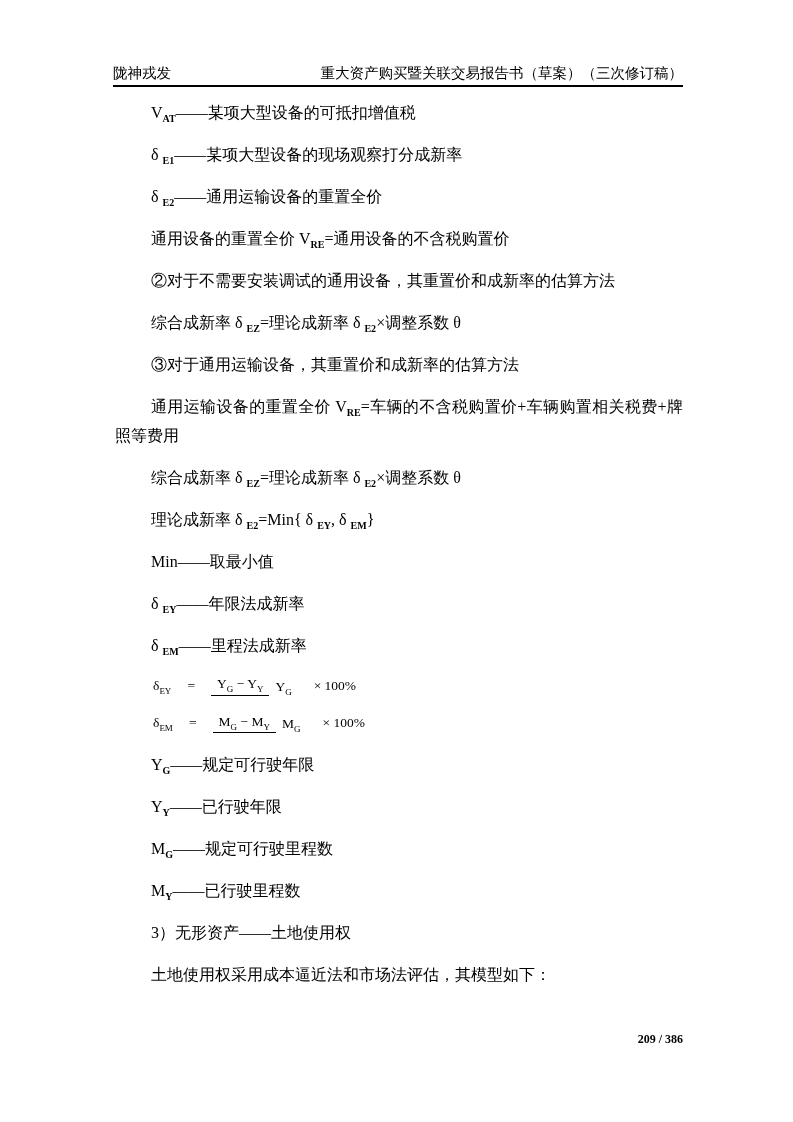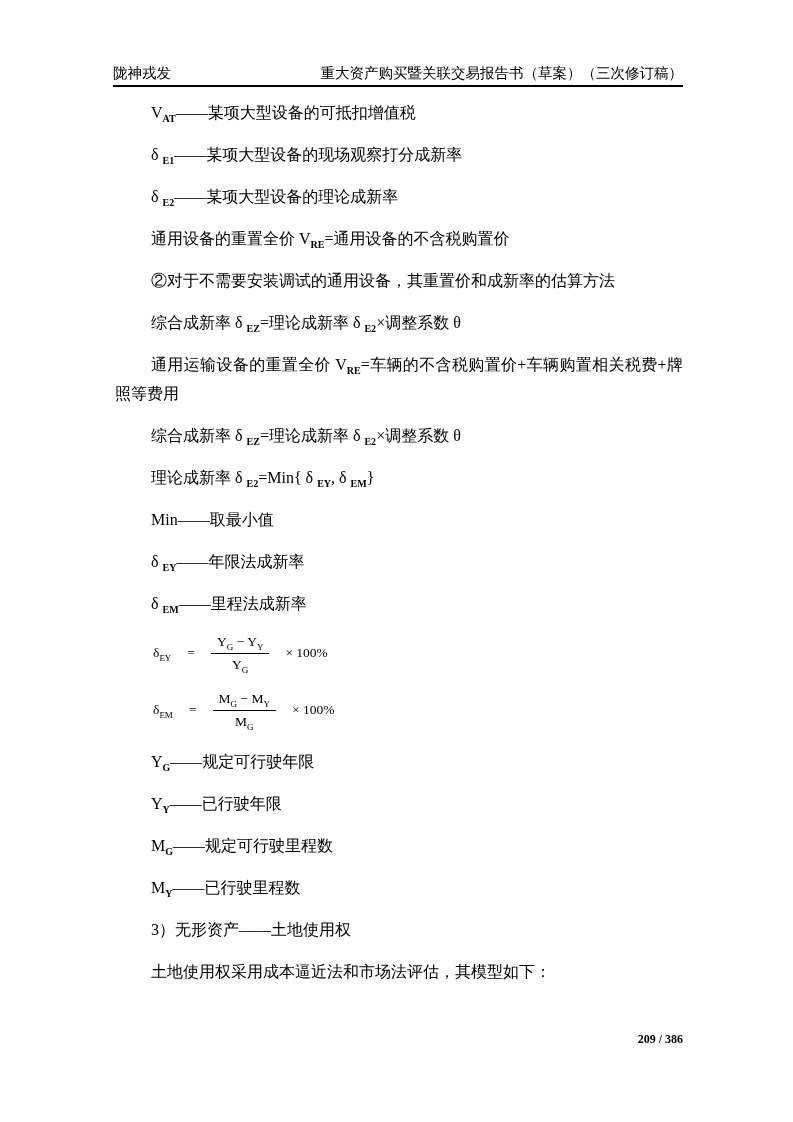--- a/index.html
+++ b/index.html
@@ -49,21 +49,21 @@
     display: flex;
     align-items: center;
     gap: 16px;
     margin: 15px 0 17px 38px;
     font-size: 13.5px;
     line-height: 1;
   }
   .formula sub { font-size: 9px; line-height: 0; }
   .frac {
     display: inline-flex;
-    flex-direction: column;
+    flex-direction: row;
     align-items: center;
   }
   .frac .num {
     border-bottom: 1px solid #000000;
     padding: 2px 6px 4px 6px;
   }
   .frac .den {
     padding: 4px 6px 2px 6px;
   }
   
@@ -81,24 +81,25 @@
 <div class="page">
 
   <div class="header">
     <span>陇神戎发</span>
     <span>重大资产购买暨关联交易报告书（草案）（三次修订稿）</span>
   </div>
 
   <div class="content">
     <p class="line"><span>V</span><sub>AT</sub><span>——某项大型设备的可抵扣增值税</span></p>
     <p class="line"><span>δ </span><sub>E1</sub><span>——某项大型设备的现场观察打分成新率</span></p>
-    <p class="line"><span>δ </span><sub>E2</sub><span>——某项大型设备的理论成新率</span></p>
+    <p class="line"><span>δ </span><sub>E2</sub><span>——通用运输设备的重置全价</span></p>
     <p class="line"><span>通用设备的重置全价 V</span><sub>RE</sub><span>=通用设备的不含税购置价</span></p>
     <p class="line"><span>②对于不需要安装调试的通用设备，其重置价和成新率的估算方法</span></p>
     <p class="line"><span>综合成新率 δ </span><sub>EZ</sub><span>=理论成新率 δ </span><sub>E2</sub><span>×调整系数 θ</span></p>
+    <p class="line"><span>③对于通用运输设备，其重置价和成新率的估算方法</span></p>
     <p class="line"><span>通用运输设备的重置全价 V</span><sub>RE</sub><span>=车辆的不含税购置价+车辆购置相关税费+牌照等费用</span></p>
     <p class="line"><span>综合成新率 δ </span><sub>EZ</sub><span>=理论成新率 δ </span><sub>E2</sub><span>×调整系数 θ</span></p>
     <p class="line"><span>理论成新率 δ </span><sub>E2</sub><span>=Min{ δ </span><sub>EY</sub><span>, δ </span><sub>EM</sub><span>}</span></p>
     <p class="line"><span>Min——取最小值</span></p>
     <p class="line"><span>δ </span><sub>EY</sub><span>——年限法成新率</span></p>
     <p class="line"><span>δ </span><sub>EM</sub><span>——里程法成新率</span></p>
 
     <div class="formula">
       <span><span>δ</span><sub>EY</sub></span>
       <span>=</span>

